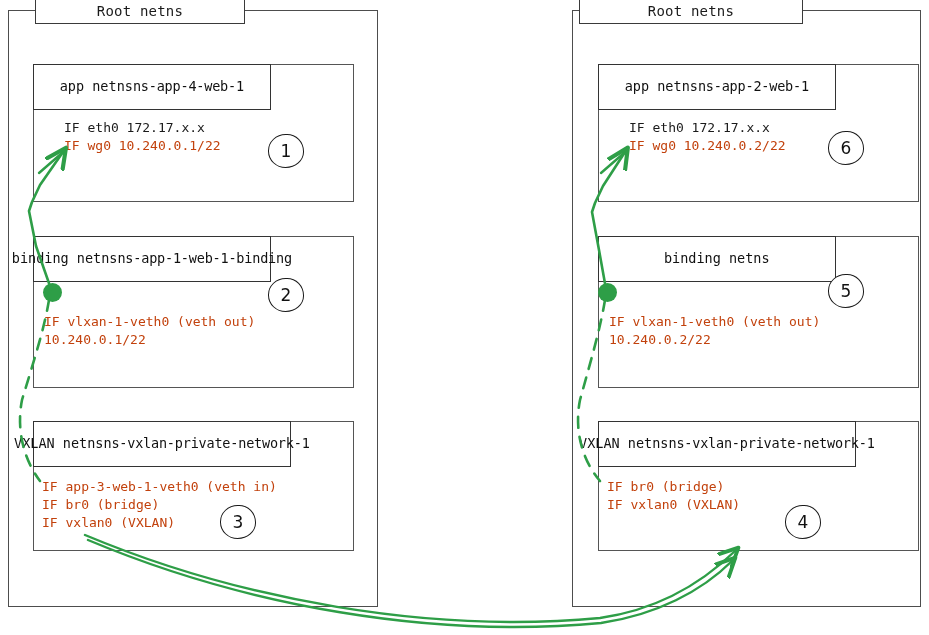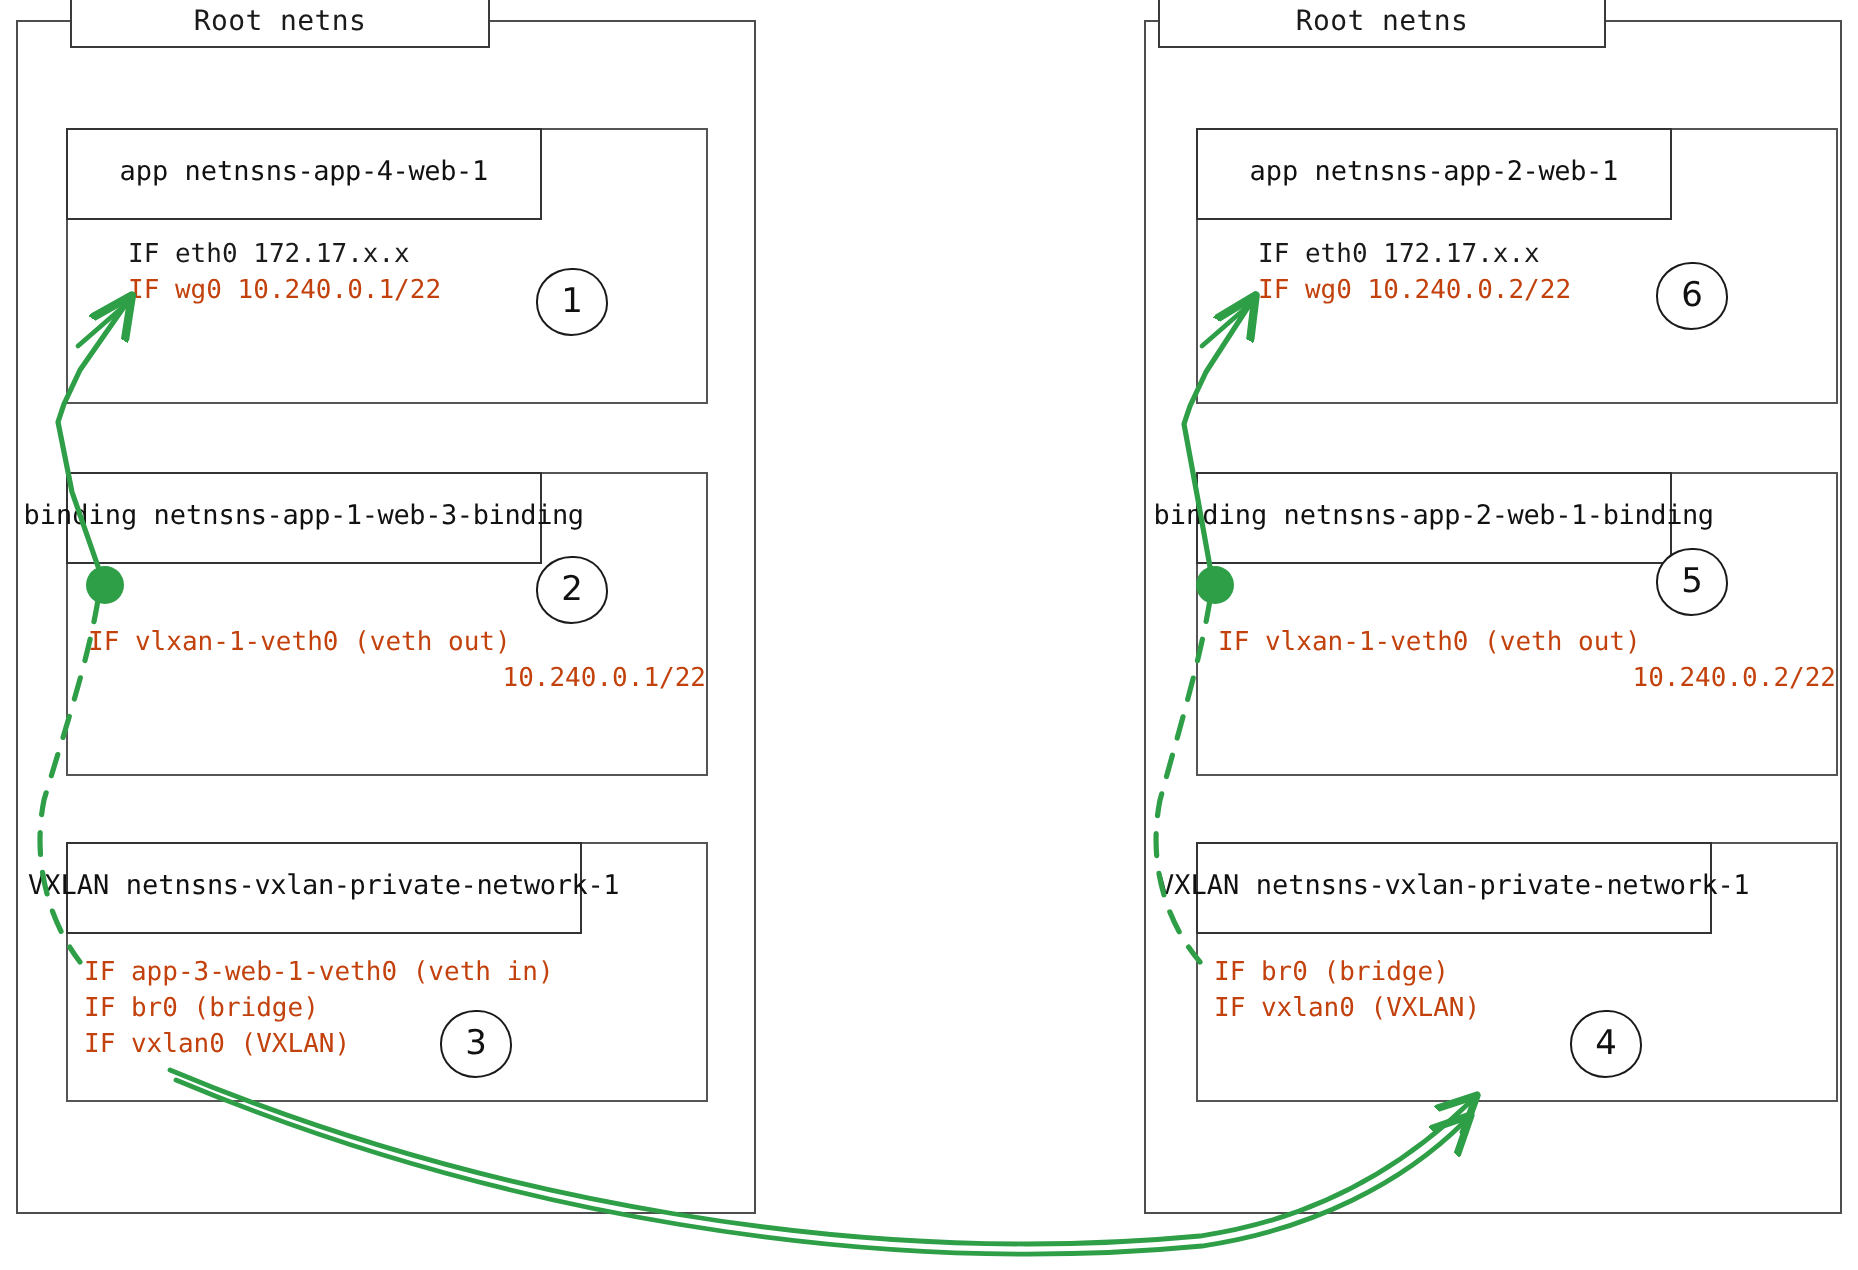--- a/index.html
+++ b/index.html
@@ -79,21 +79,21 @@
     position: absolute;
     left: 0;
     right: 0;
     font-size: 13px;
     line-height: 18px;
     white-space: nowrap;
   }
   .ifline { display: block; }
   .ifline.black { color: #1a1a1a; }
   .ifline.green { color: #c2410c; }
-  .ifline.green.indent { text-align: right; }
+  .ifline.green.indent { text-align: left; }
 
   
   .marker {
     position: absolute;
     width: 34px;
     height: 32px;
     border: 1.6px solid #1a1a1a;
     border-radius: 50% 48% 52% 50% / 50% 52% 48% 50%;
     background: #ffffff;
     display: flex;
@@ -138,21 +138,21 @@
     <div class="ns-body" style="top:54px; padding-left:30px;">
       <span class="ifline black">IF eth0 172.17.x.x</span>
       <span class="ifline green">IF wg0 10.240.0.1/22</span>
     </div>
   </div>
   <div class="marker" style="left:268px; top:134px;">1</div>
 
   <div class="ns-box" style="left:33px; top:236px; width:321px; height:152px;">
     <div class="ns-header" style="width:238px; height:46px;">
       <span class="hl1">binding netns</span>
-      <span class="hl2">ns-app-1-web-3-binding</span>
+      <span class="hl2">ns-app-1-web-1-binding</span>
     </div>
     <div class="ns-body" style="top:76px; padding-left:10px;">
       <span class="ifline green">IF vlxan-1-veth0 (veth out)</span>
       <span class="ifline green indent">10.240.0.1/22</span>
     </div>
   </div>
   <div class="marker" style="left:268px; top:278px;">2</div>
   <div class="green-dot" style="left:43px; top:283px;"></div>
 
   <div class="ns-box" style="left:33px; top:421px; width:321px; height:130px;">
@@ -180,21 +180,20 @@
     <div class="ns-body" style="top:54px; padding-left:30px;">
       <span class="ifline black">IF eth0 172.17.x.x</span>
       <span class="ifline green">IF wg0 10.240.0.2/22</span>
     </div>
   </div>
   <div class="marker" style="left:828px; top:131px;">6</div>
 
   <div class="ns-box" style="left:598px; top:236px; width:321px; height:152px;">
     <div class="ns-header" style="width:238px; height:46px;">
       <span class="hl1">binding netns</span>
-      <span class="hl2">ns-app-2-web-1-binding</span>
     </div>
     <div class="ns-body" style="top:76px; padding-left:10px;">
       <span class="ifline green">IF vlxan-1-veth0 (veth out)</span>
       <span class="ifline green indent">10.240.0.2/22</span>
     </div>
   </div>
   <div class="marker" style="left:828px; top:274px;">5</div>
   <div class="green-dot" style="left:598px; top:283px;"></div>
 
   <div class="ns-box" style="left:598px; top:421px; width:321px; height:130px;">

